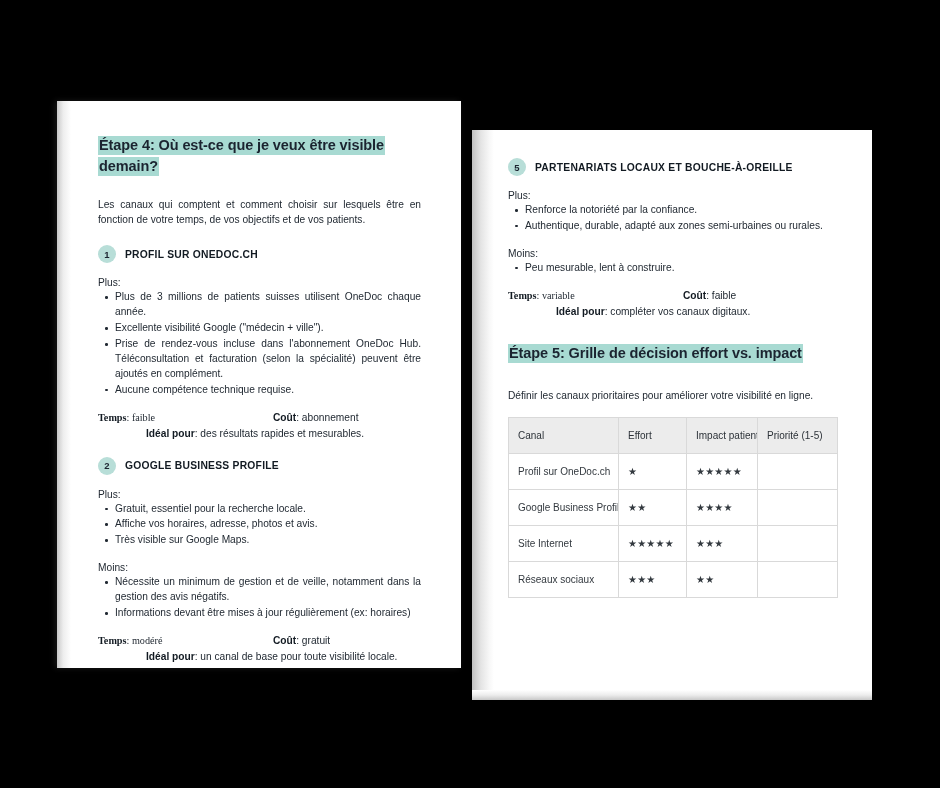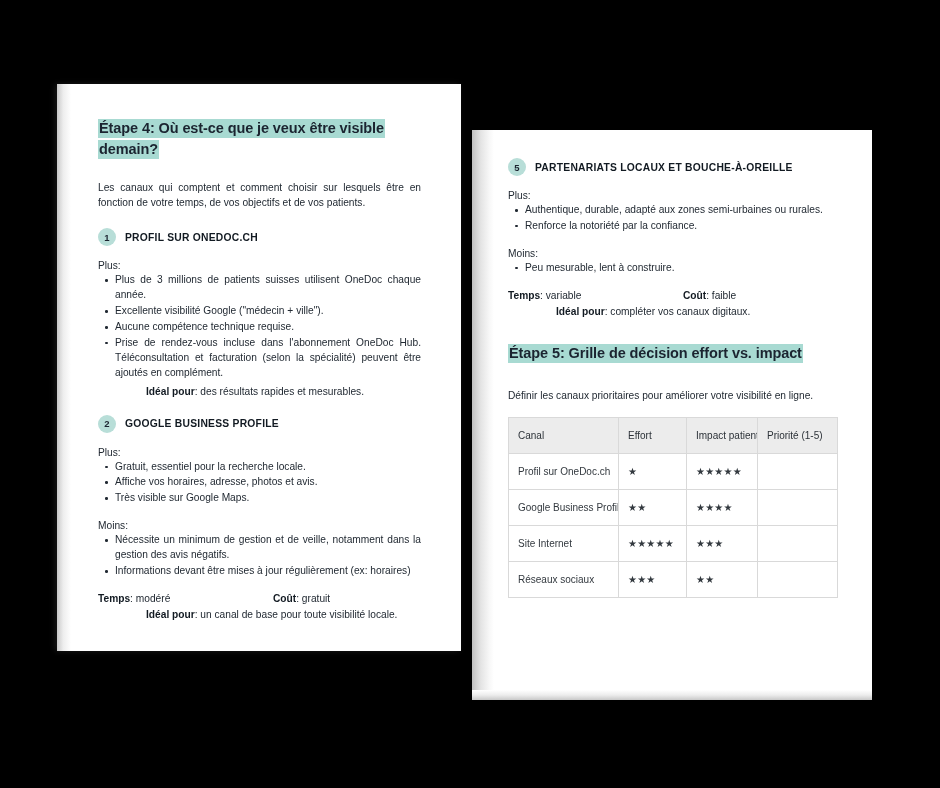--- a/index.html
+++ b/index.html
@@ -13,21 +13,21 @@
   }
 
   .page {
     position:absolute;
     background:#fff;
     overflow:hidden;
   }
 
   
   #page-left {
-    left:57px; top:84px;
+    left:57px; top:101px;
     width:404px; height:567px;
     box-shadow:-2px 0 6px rgba(255,255,255,0.10);
   }
   #page-left::before{
     content:""; position:absolute; left:0; top:0; bottom:0; width:14px;
     background:linear-gradient(to right,#c9c9c9 0%,#eeeeee 45%,#ffffff 100%);
     pointer-events:none;
   }
 
   
@@ -124,21 +124,21 @@
     border-radius:50%;
     background:#222a33;
   }
 
   .meta-row {
     display:flex;
     margin-top:14px;
     font-size:10.2px;
     color:#222a33;
   }
-  .meta-row .m1 { width:175px; flex:0 0 auto; }
+  .meta-row .m1 { width:175px; flex:0 0 auto;font-family:Liberation Serif, serif; }
   .meta-row b, .meta-line b { font-weight:bold; color:#121a22; }
   .meta-line {
     margin-top:5px;
     font-size:10.2px;
     color:#222a33;
     padding-left:48px;
   }
 
   
   .grid-intro {
@@ -185,24 +185,28 @@
 
     <div class="channel-head">
       <span class="badge">1</span>
       <span class="channel-title">PROFIL SUR ONEDOC.CH</span>
     </div>
 
     <div class="lbl">Plus:</div>
     <ul class="bullets">
       <li>Plus de 3 millions de patients suisses utilisent OneDoc chaque année.</li>
       <li>Excellente visibilité Google ("médecin + ville").</li>
+      <li>Prise de rendez-vous incluse dans l'abonnement OneDoc Hub. Téléconsultation et facturation (selon la spécialité) peuvent être ajoutés en complément.</li>
       <li>Aucune compétence technique requise.</li>
-      <li>Prise de rendez-vous incluse dans l'abonnement OneDoc Hub. Téléconsultation et facturation (selon la spécialité) peuvent être ajoutés en complément.</li>
-    </ul>
-
+    </ul>
+
+    <div class="meta-row">
+      <span class="m1"><b>Temps</b><span>: faible</span></span>
+      <span><b>Coût</b><span>: abonnement</span></span>
+    </div>
     <div class="meta-line"><b>Idéal pour</b><span>: des résultats rapides et mesurables.</span></div>
 
     <div class="channel-head">
       <span class="badge">2</span>
       <span class="channel-title">GOOGLE BUSINESS PROFILE</span>
     </div>
 
     <div class="lbl">Plus:</div>
     <ul class="bullets">
       <li>Gratuit, essentiel pour la recherche locale.</li>
@@ -228,22 +232,22 @@
 <div class="page" id="page-right">
   <div class="content">
 
     <div class="channel-head" style="margin-top:0">
       <span class="badge">5</span>
       <span class="channel-title">PARTENARIATS LOCAUX ET BOUCHE-À-OREILLE</span>
     </div>
 
     <div class="lbl">Plus:</div>
     <ul class="bullets">
+      <li>Renforce la notoriété par la confiance.</li>
       <li>Authentique, durable, adapté aux zones semi-urbaines ou rurales.</li>
-      <li>Renforce la notoriété par la confiance.</li>
     </ul>
 
     <div class="lbl">Moins:</div>
     <ul class="bullets">
       <li>Peu mesurable, lent à construire.</li>
     </ul>
 
     <div class="meta-row">
       <span class="m1"><b>Temps</b><span>: variable</span></span>
       <span><b>Coût</b><span>: faible</span></span>

